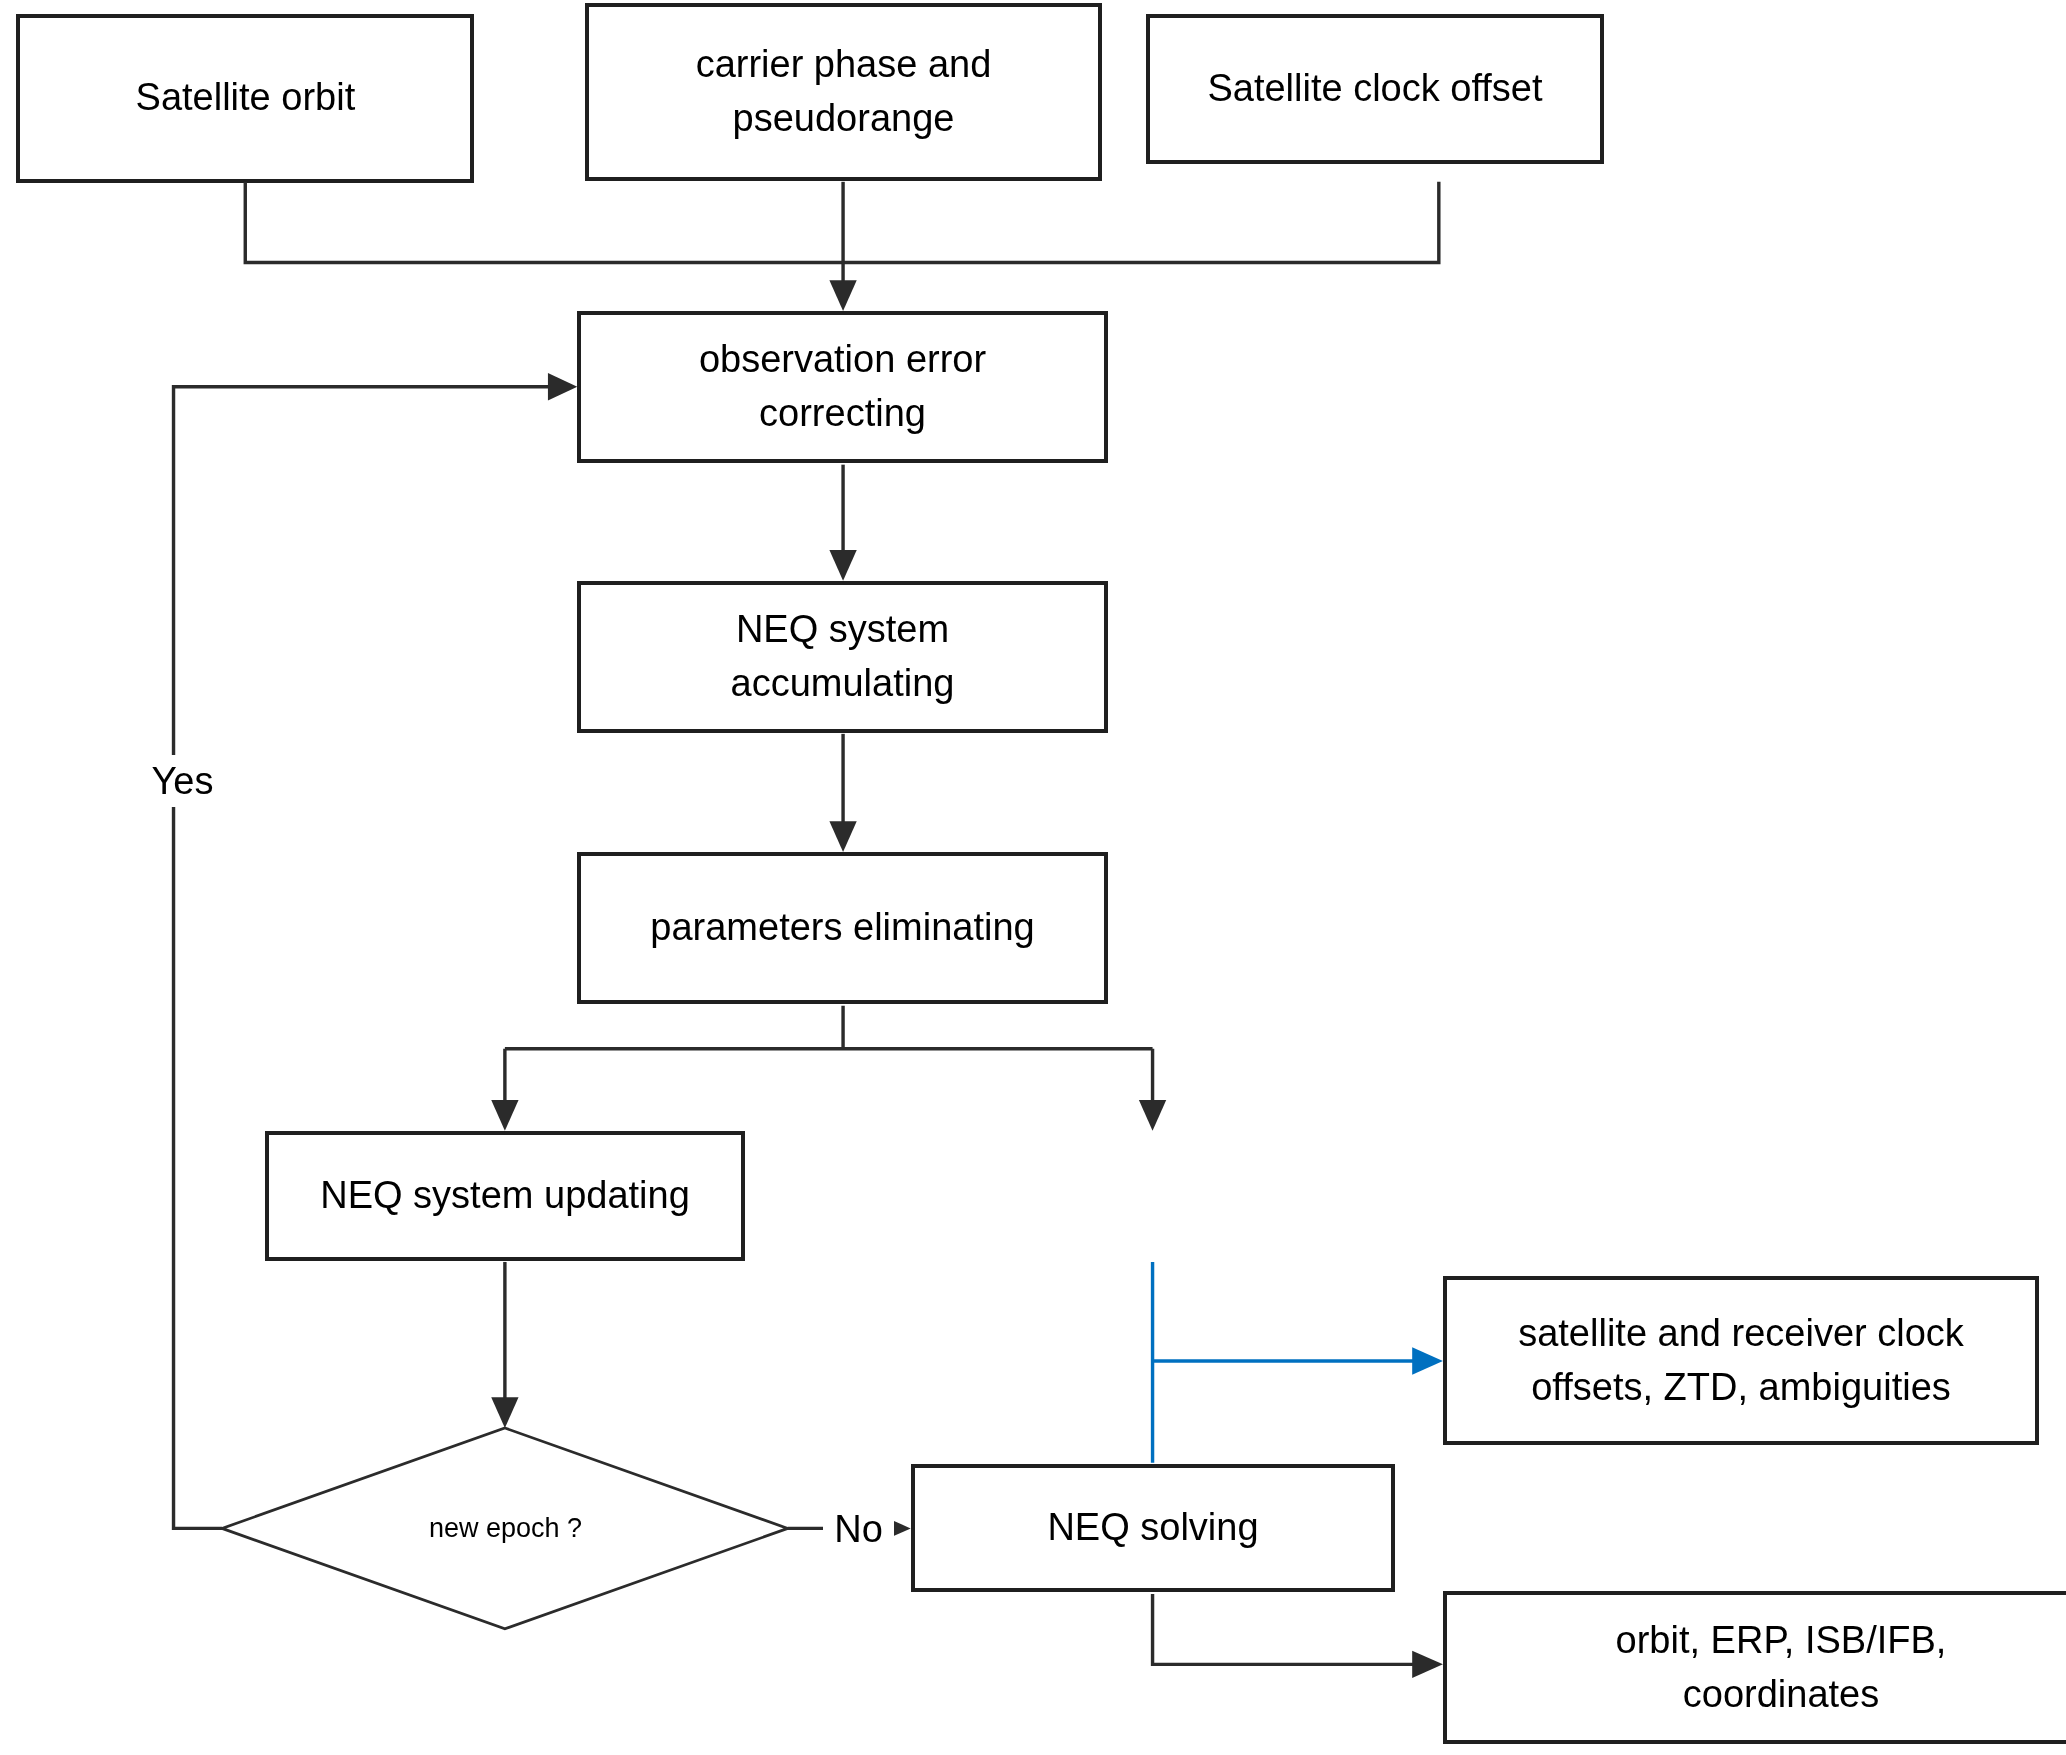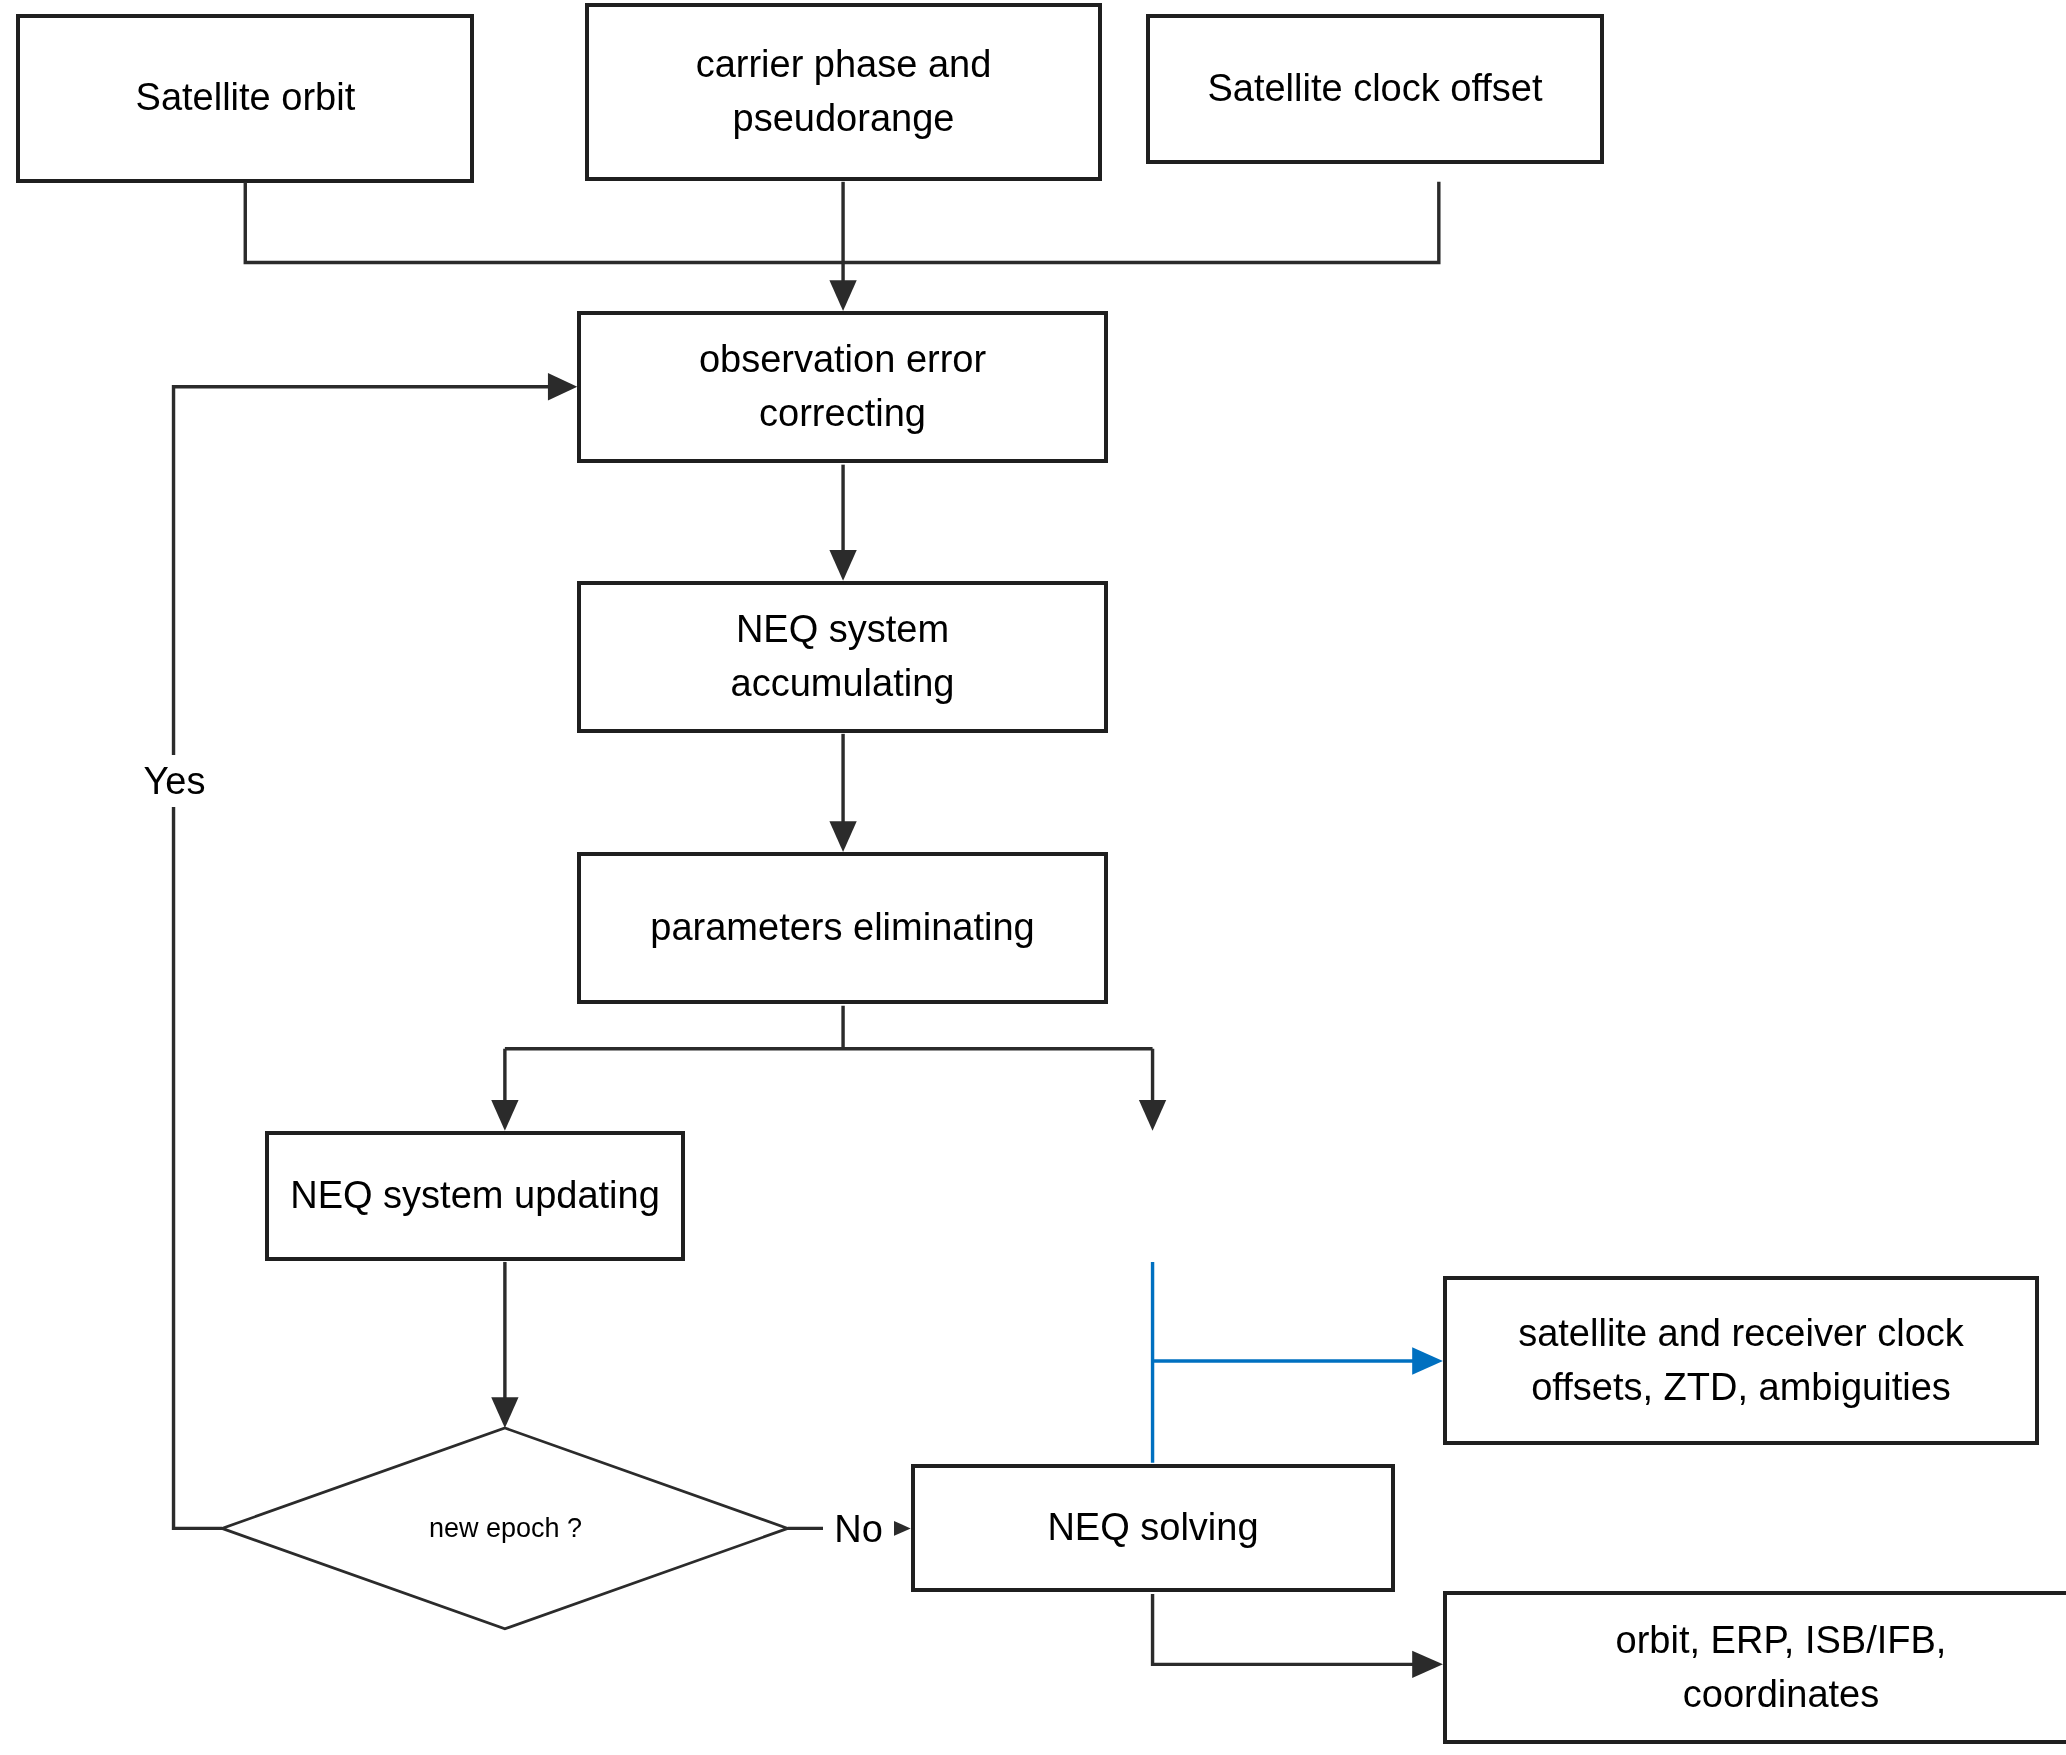--- a/index.html
+++ b/index.html
@@ -36,21 +36,21 @@
   <div class="node" style="left:1146px;top:13.7px;width:458px;height:150px">Satellite clock offset</div>
 
   <div class="node" style="left:577px;top:311px;width:531px;height:152px">observation error
 correcting</div>
 
   <div class="node" style="left:577px;top:581px;width:531px;height:152px">NEQ system
 accumulating</div>
 
   <div class="node" style="left:577px;top:852px;width:531px;height:152px">parameters eliminating</div>
 
-  <div class="node" style="left:265px;top:1131px;width:420px;height:130px">NEQ system updating</div>
+  <div class="node" style="left:265px;top:1131px;width:480px;height:130px">NEQ system updating</div>
 
 
   <div class="node" style="left:1443px;top:1276px;width:596px;height:169px">satellite and receiver clock
 offsets, ZTD, ambiguities</div>
 
   <div class="node" style="left:911px;top:1464px;width:484px;height:128px">NEQ solving</div>
 
   <div class="node" style="left:1443px;top:1591px;width:676px;height:153px">orbit, ERP, ISB/IFB,
 coordinates</div>
 
@@ -84,18 +84,18 @@
 
     <g stroke="#0070c0" stroke-width="5" fill="none">
       <path d="M1687,1847 L1687,2141"></path>
       <path d="M1687,1992 L2069,1992"></path>
     </g>
     <polygon points="2067,1972 2067,2012 2112,1992" fill="#0070c0" stroke="none"></polygon>
   </svg>
 
   <div class="diamond-label" style="left:314px;top:1503px;width:383px;height:51px">new epoch ?</div>
 
-  <div class="edge-label" style="left:132px;top:755px;width:85px;height:52px">Yes</div>
+  <div class="edge-label" style="left:140px;top:755px;width:85px;height:52px">Yes</div>
 
   <div class="edge-label" style="left:823px;top:1504px;width:71px;height:51px">No</div>
 
 </div>
 
 
 </body></html>

